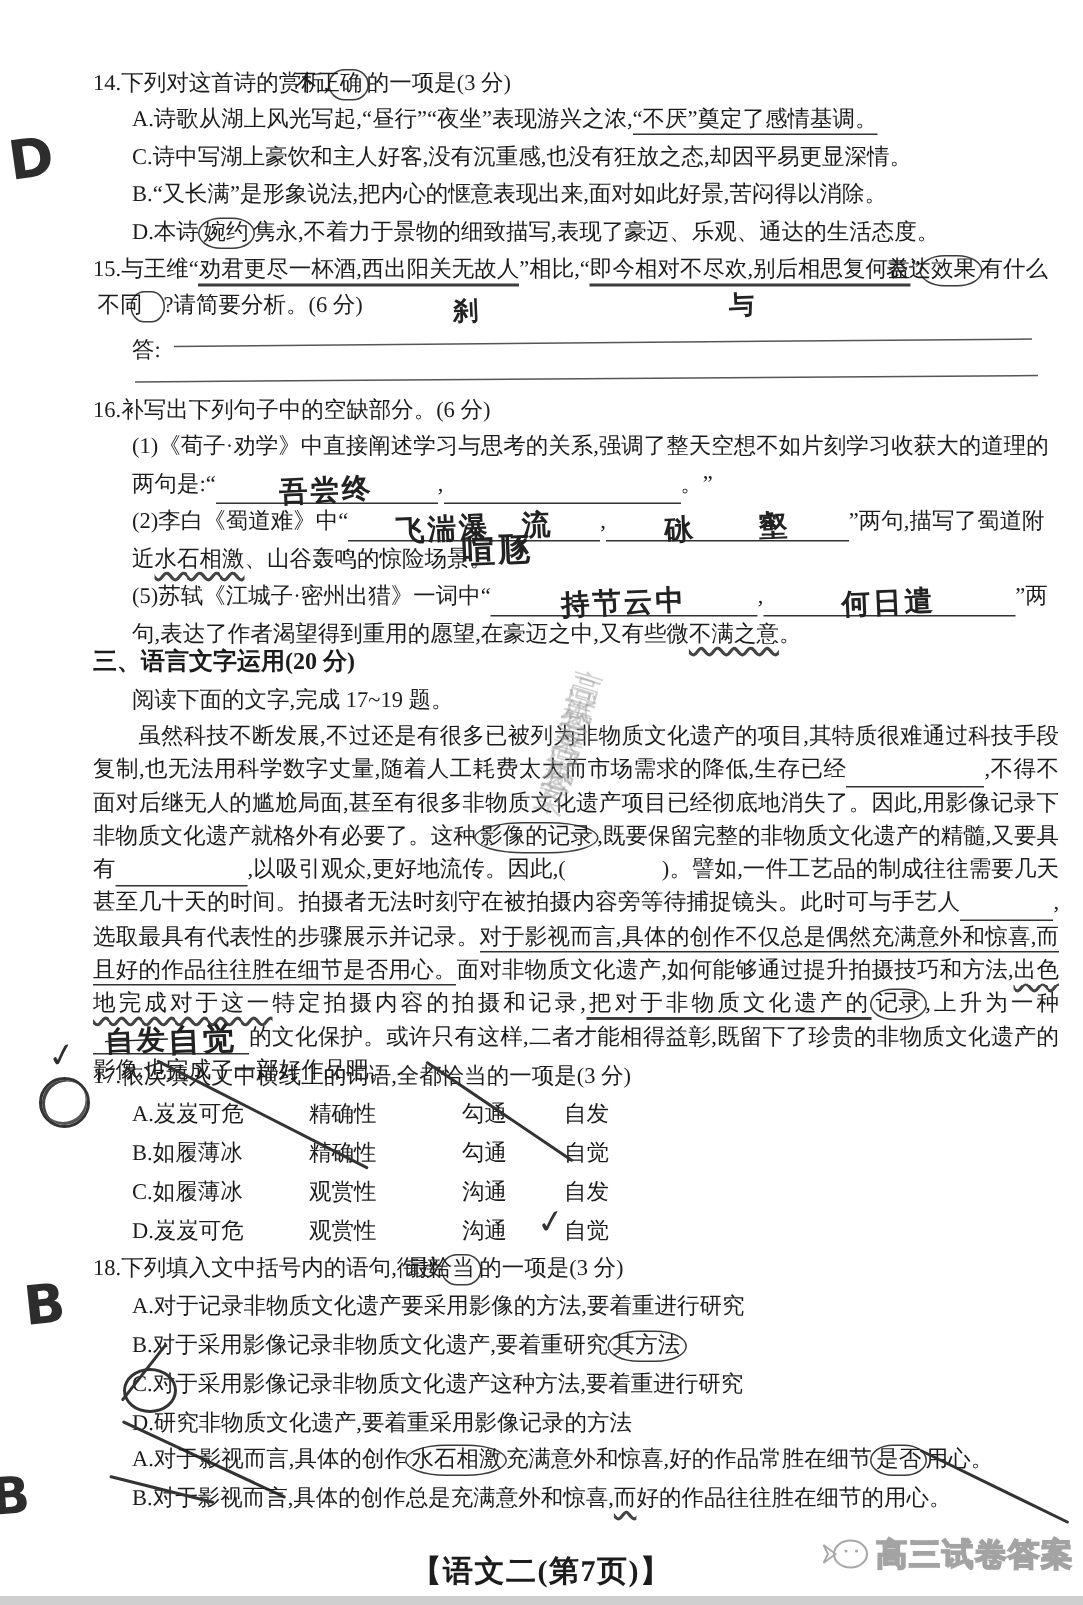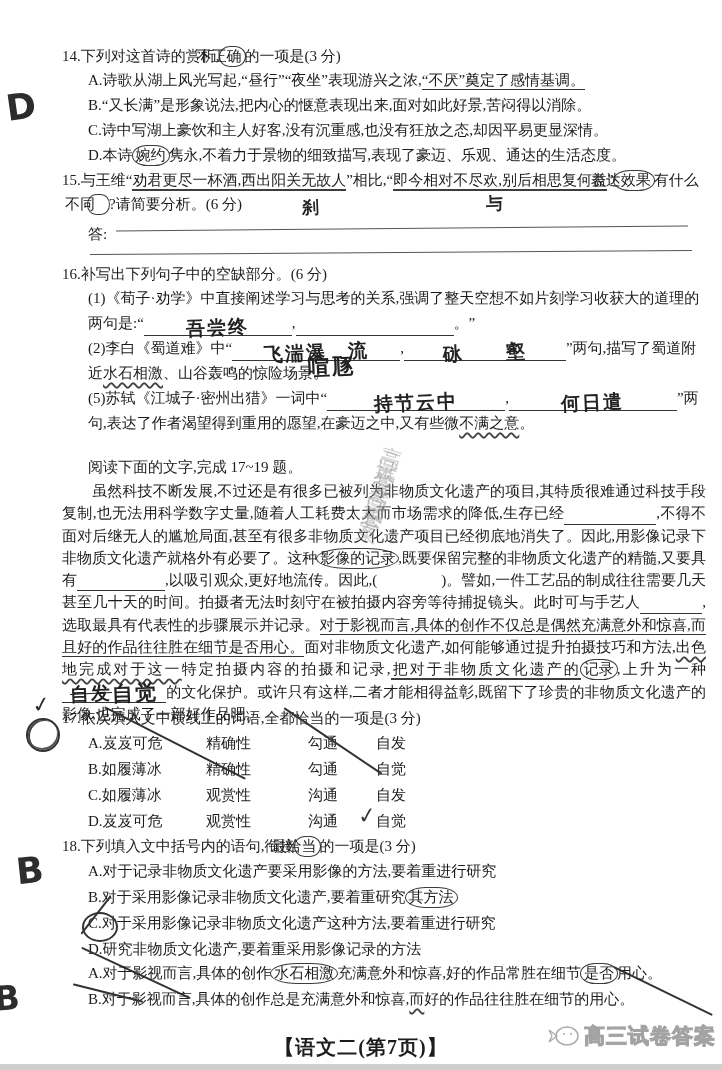--- a/index.html
+++ b/index.html
@@ -66,22 +66,22 @@
     font-family:"DejaVu Sans",sans-serif;transform:rotate(-8deg);}
 </style>
 </head>
 <body>
 
 <div class="page">
 
   <div class="blk" style="top:44px;">
     <div class="stem"><span>14.</span><span>下列对这首诗的赏析,</span><span class="circ">不正确</span><span>的一项是(3 分)</span></div>
     <div class="opt"><span>A.诗歌从湖上风光写起,“昼行”“夜坐”表现游兴之浓,</span><span class="ul1">“不厌”奠定了感情基调。</span></div>
+    <div class="opt">C.诗中写湖上豪饮和主人好客,没有沉重感,也没有狂放之态,却因平易更显深情。</div>
     <div class="opt">B.“又长满”是形象说法,把内心的惬意表现出来,面对如此好景,苦闷得以消除。</div>
-    <div class="opt">C.诗中写湖上豪饮和主人好客,没有沉重感,也没有狂放之态,却因平易更显深情。</div>
     <div class="opt"><span>D.本诗</span><span class="circ">婉约</span><span>隽永,不着力于景物的细致描写,表现了豪迈、乐观、通达的生活态度。</span></div>
   </div>
 
   <div class="blk" style="top:168px;">
     <div class="stem"><span>15.</span><span>与王维“</span><span class="ul2">劝君更尽一杯酒,西出阳关无故人</span><span>”相比,“</span><span class="ul2">即今相对不尽欢,别后相思复何益</span><span>”</span><span class="circ">表达效果</span><span>有什么</span><span class="circ">不同</span><span>?请简要分析。(6 分)</span></div>
     <div style="padding-left:26px;margin-top:6px;">
       <span>答:</span>
     </div>
   </div>
   <div class="ansline" style="left:116px;right:34px;top:228px;transform:rotate(-0.5deg);"></div>
@@ -90,20 +90,21 @@
   <span class="hw" style="position:absolute;left:486px;top:192px;font-size:17px;">与</span>
 
   <div class="blk" style="top:262px;">
     <div class="stem"><span>16.</span><span>补写出下列句子中的空缺部分。(6 分)</span></div>
     <div class="opt"><span>(1)《荀子·劝学》中直接阐述学习与思考的关系,强调了整天空想不如片刻学习收获大的道理的两句是:“</span><span class="blank" style="width:148px;"><span class="hw">吾尝终</span></span><span>,</span><span class="blank" style="width:158px;"></span><span>。”</span></div>
     <div class="opt"><span>(2)李白《蜀道难》中“</span><span class="blank" style="width:168px;"><span class="hw">飞湍瀑　流</span></span><span>,</span><span class="blank" style="width:162px;"><span class="hw">砯　　壑</span></span><span>”两句,描写了蜀道附近</span><span class="wavy">水石相激</span><span>、山谷轰鸣的惊险场景。</span></div>
     <div class="opt"><span>(5)苏轼《江城子·密州出猎》一词中“</span><span class="blank" style="width:178px;"><span class="hw">持节云中</span></span><span>,</span><span class="blank" style="width:168px;"><span class="hw">何日遣</span></span><span>”两句,表达了作者渴望得到重用的愿望,在豪迈之中,又有些微</span><span class="wavy">不满之意</span><span>。</span></div>
   </div>
   <span class="hw" style="position:absolute;left:308px;top:352px;font-size:22px;">喧豗</span>
 
+  <div class="blk" style="top:430px;font-weight:bold;font-size:16px;">三、语言文字运用(20 分)</div>
   <div class="blk" style="top:455px;padding-left:26px;">阅读下面的文字,完成 17~19 题。</div>
 
   <div class="blk passage" style="top:480px;">
     <span class="ind"></span><span>虽然科技不断发展,不过还是有很多已被列为非物质文化遗产的项目,其特质很难通过科技手段复制,也无法用科学数字丈量,随着人工耗费太大而市场需求的降低,生存已经</span><span class="blank" style="width:92px;"></span><span>,不得不面对后继无人的尴尬局面,甚至有很多非物质文化遗产项目已经彻底地消失了。因此,用影像记录下非物质文化遗产就格外有必要了。这种</span><span class="circ">影像的记录</span><span>,既要保留完整的非物质文化遗产的精髓,又要具有</span><span class="blank" style="width:88px;"></span><span>,以吸引观众,更好地流传。因此,(</span><span class="blank" style="width:64px;border-bottom:none;"></span><span>)。譬如,一件工艺品的制成往往需要几天甚至几十天的时间。拍摄者无法时刻守在被拍摄内容旁等待捕捉镜头。此时可与手艺人</span><span class="blank" style="width:62px;"></span><span>,选取最具有代表性的步骤展示并记录。</span><span class="ul1">对于影视而言,具体的创作不仅总是偶然充满意外和惊喜,而且好的作品往往胜在细节是否用心。</span><span>面对非物质文化遗产,如何能够通过提升拍摄技巧和方法,</span><span class="wavy">出色地完成对于这一</span><span>特定拍摄内容的拍摄和记录,</span><span class="ul2">把对于非物质文化遗产的</span><span class="circ">记录</span><span>,上升为一种</span><span class="blank" style="width:104px;"><span class="hw" style="text-decoration:line-through;">自发</span><span class="hw" style="font-size:21px;">自觉</span></span><span>的文化保护。或许只有这样,二者才能相得益彰,既留下了珍贵的非物质文化遗产的影像,也完成了一部好作品吧。</span>
   </div>
 
   <div class="blk" style="top:706px;">
     <div class="stem"><span>17.</span><span>依次填入文中横线上的词语,全都恰当的一项是(3 分)</span></div>
     <div class="t-row">
         <span class="c1">A.岌岌可危</span>

